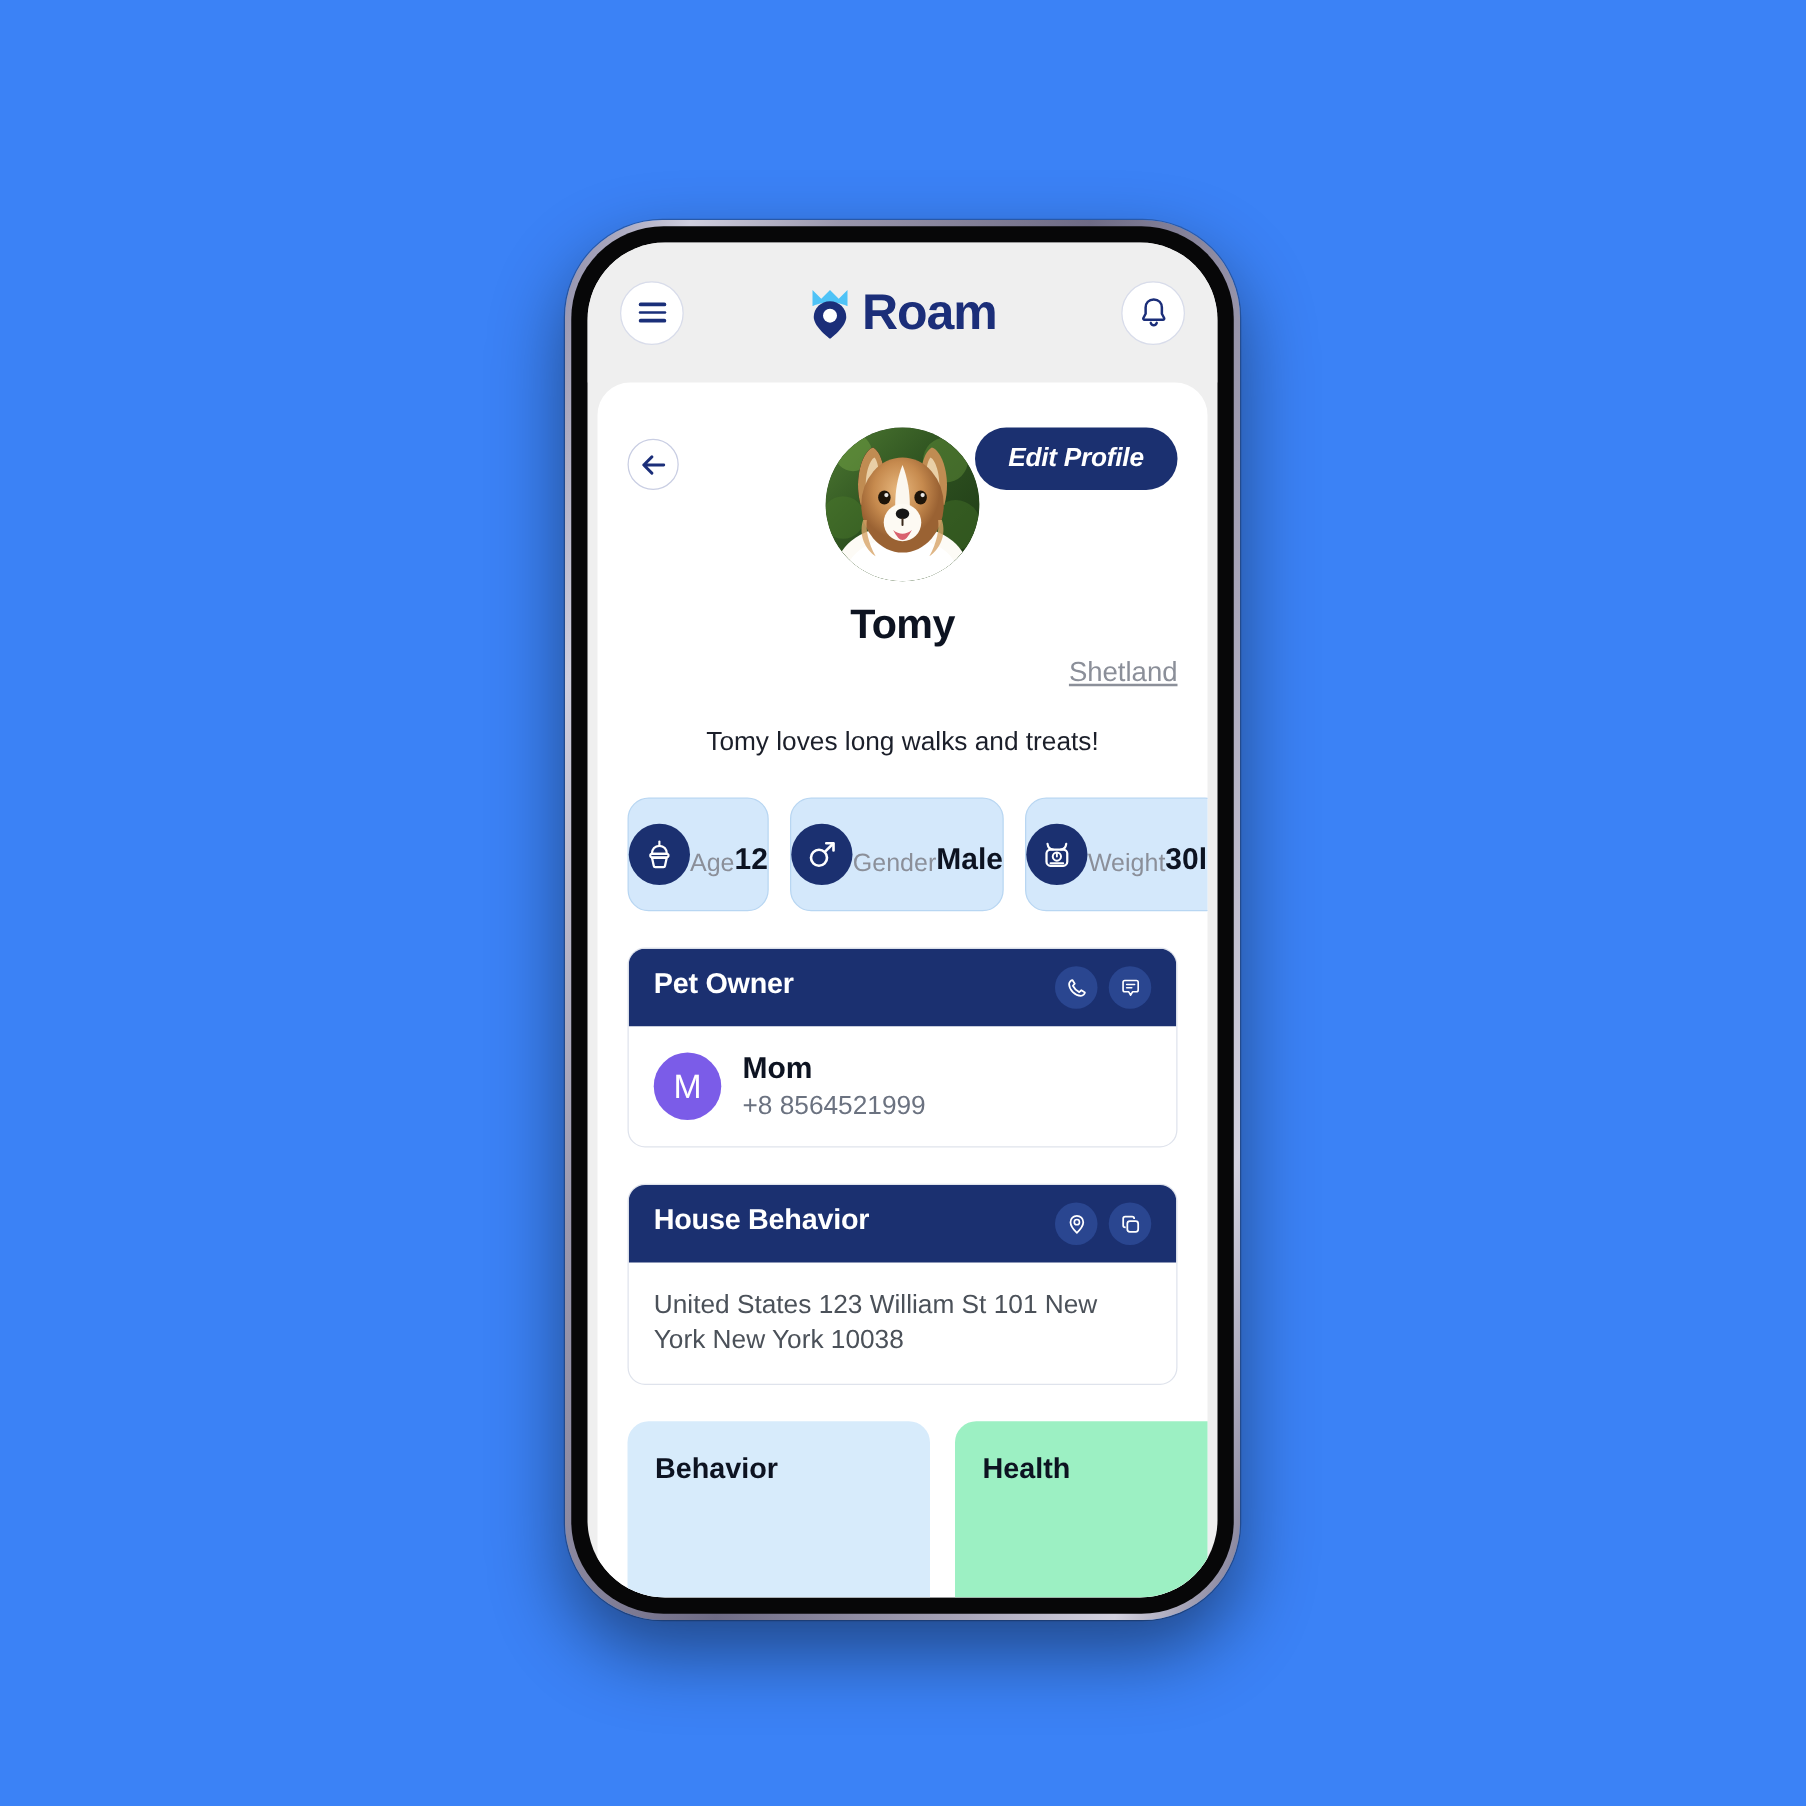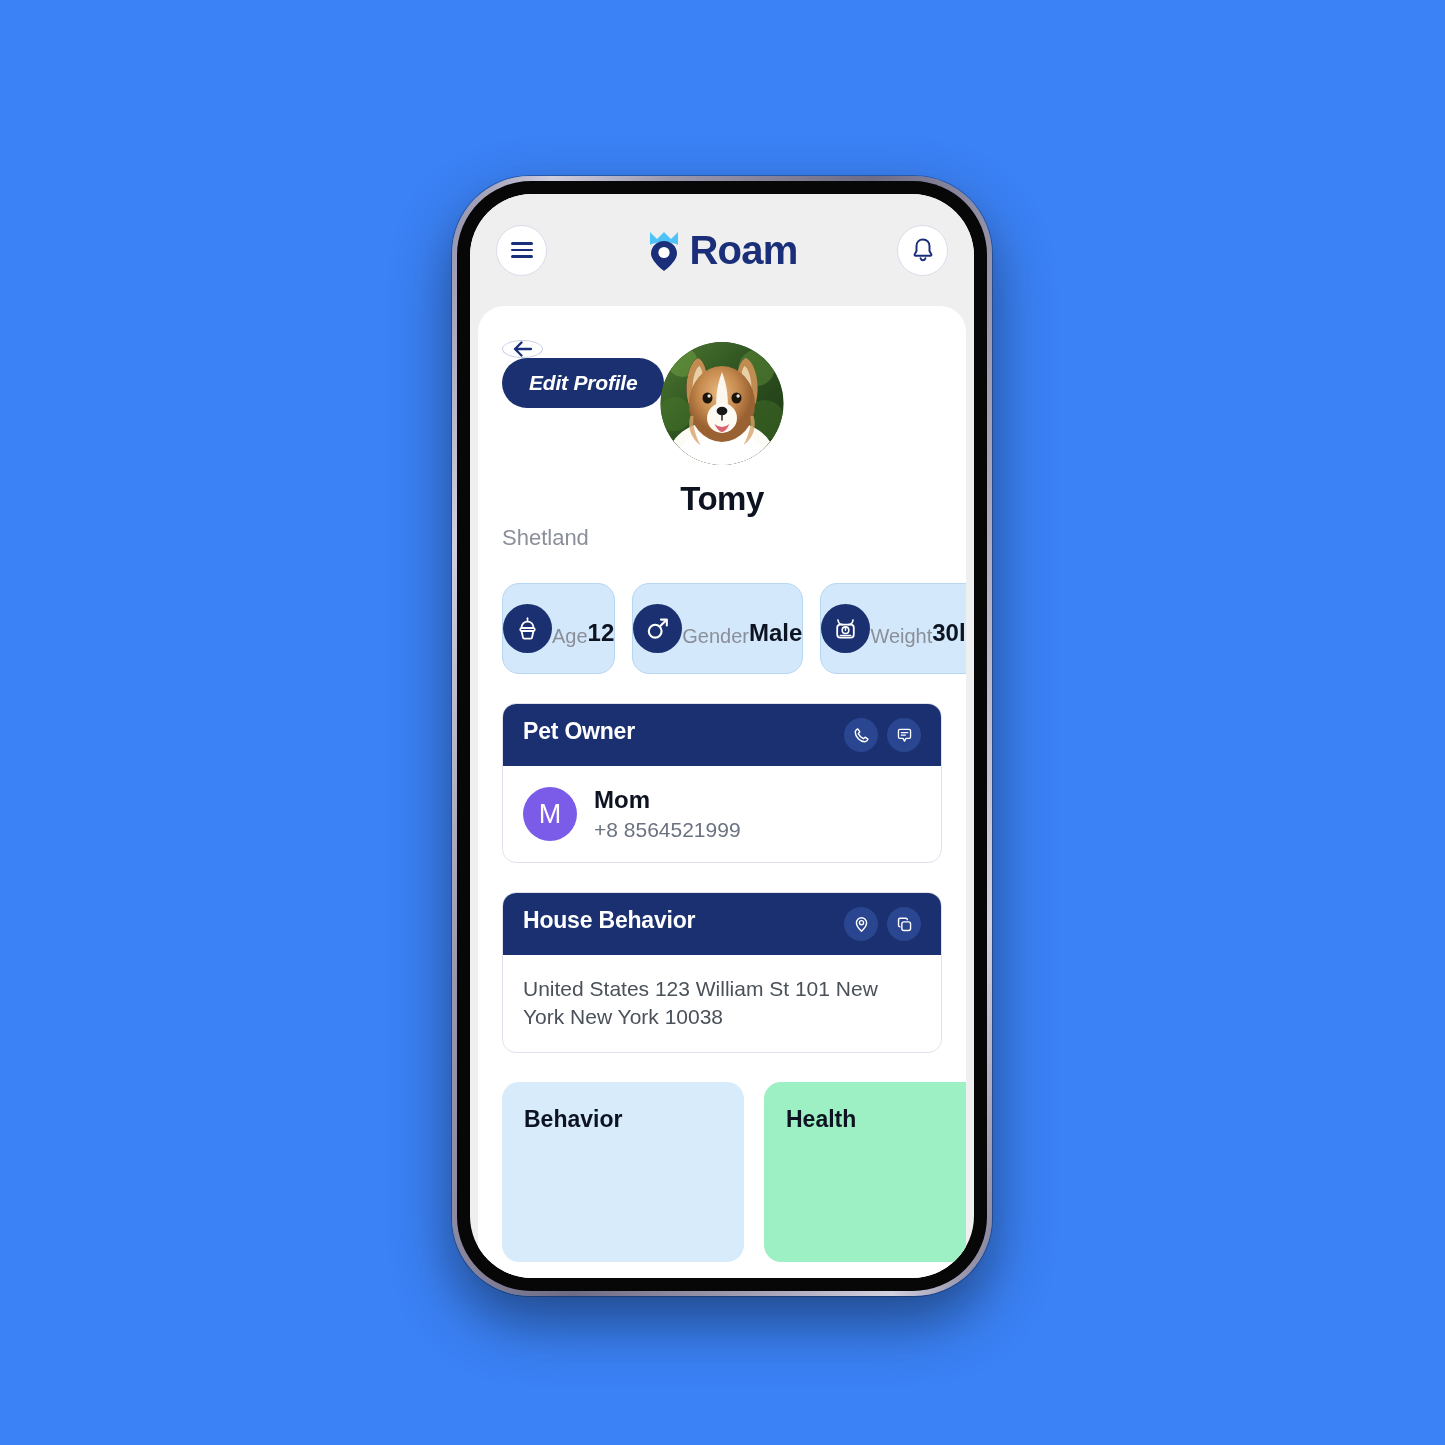--- a/index.html
+++ b/index.html
@@ -81,23 +81,22 @@
     position: absolute;
     left: 8px; right: 8px; top: 112px; bottom: 0;
     background: #ffffff;
     border-radius: 26px 26px 0 0;
     padding: 26px 24px 0 24px;
     overflow: hidden;
   }
 
   .profile-top {
     position: relative;
-    display: flex; align-items: flex-start; justify-content: space-between;
+    display: flex; align-items: flex-end; justify-content: space-between;
     height: 60px;
-    flex-direction: column;
   }
   .back-btn {
     width: 41px; height: 41px; border-radius: 50%;
     border: 1px solid #c9cee3; background: #fff;
     display: flex; align-items: center; justify-content: center;
     margin-top: 8px;
   }
   .edit-btn {
     background: #1b3070; color: #fff;
     font-style: italic; font-weight: 700; font-size: 21px;
@@ -111,21 +110,21 @@
     width: 123px; height: 123px; border-radius: 50%;
     overflow: hidden; background: #2f4f22;
   }
   .dog { width: 100%; height: 100%; display: block; }
 
   .pet-name {
     text-align: center; font-size: 33px; font-weight: 700;
     color: #0d1321; margin-top: 88px; letter-spacing: -.5px;
   }
   .pet-breed {
-    text-align: left; font-size: 22px; color: #8b8f99; margin-top: 7px;
+    text-align: right; font-size: 22px; color: #8b8f99; margin-top: 7px; text-decoration: underline;
   }
   .pet-bio {
     text-align: center; font-size: 21px; color: #1b1f2a; margin-top: 31px;
   }
 
   
   .stats { display: flex; gap: 17px; margin-top: 32px; }
   .stat {
     flex: 1; background: #d4e8fb; border: 1px solid #b8d6f2;
     border-radius: 17px; padding: 20px 0 20px;
@@ -281,20 +280,21 @@
                   <path d="M93 74 C97 86 91 98 83 103 C89 92 91 82 90 74 Z" fill="#d7a468" opacity=".8"></path>
                 </g>
               </svg>
             </div>
 
             <button class="edit-btn">Edit Profile</button>
           </div>
 
           <div class="pet-name">Tomy</div>
           <div class="pet-breed">Shetland</div>
+          <div class="pet-bio">Tomy loves long walks and treats!</div>
 
           <div class="stats">
 
             <div class="stat">
               <span class="stat-icon">
                 <svg width="25" height="25" viewBox="0 0 25 25">
                   <path d="M12.5 2.2 L12.5 5" stroke="#fff" stroke-width="1.7" stroke-linecap="round"></path>
                   <path d="M6.5 12 C6.5 8.2 9 5.6 12.5 5.6 C16 5.6 18.5 8.2 18.5 12 Z" fill="none" stroke="#fff" stroke-width="1.8" stroke-linejoin="round"></path>
                   <rect x="5.2" y="12" width="14.6" height="2.8" rx="1.4" fill="none" stroke="#fff" stroke-width="1.7"></rect>
                   <path d="M6.6 15.2 L8 21.6 C8.1 22.2 8.6 22.6 9.2 22.6 L15.8 22.6 C16.4 22.6 16.9 22.2 17 21.6 L18.4 15.2 Z" fill="none" stroke="#fff" stroke-width="1.8" stroke-linejoin="round"></path>

